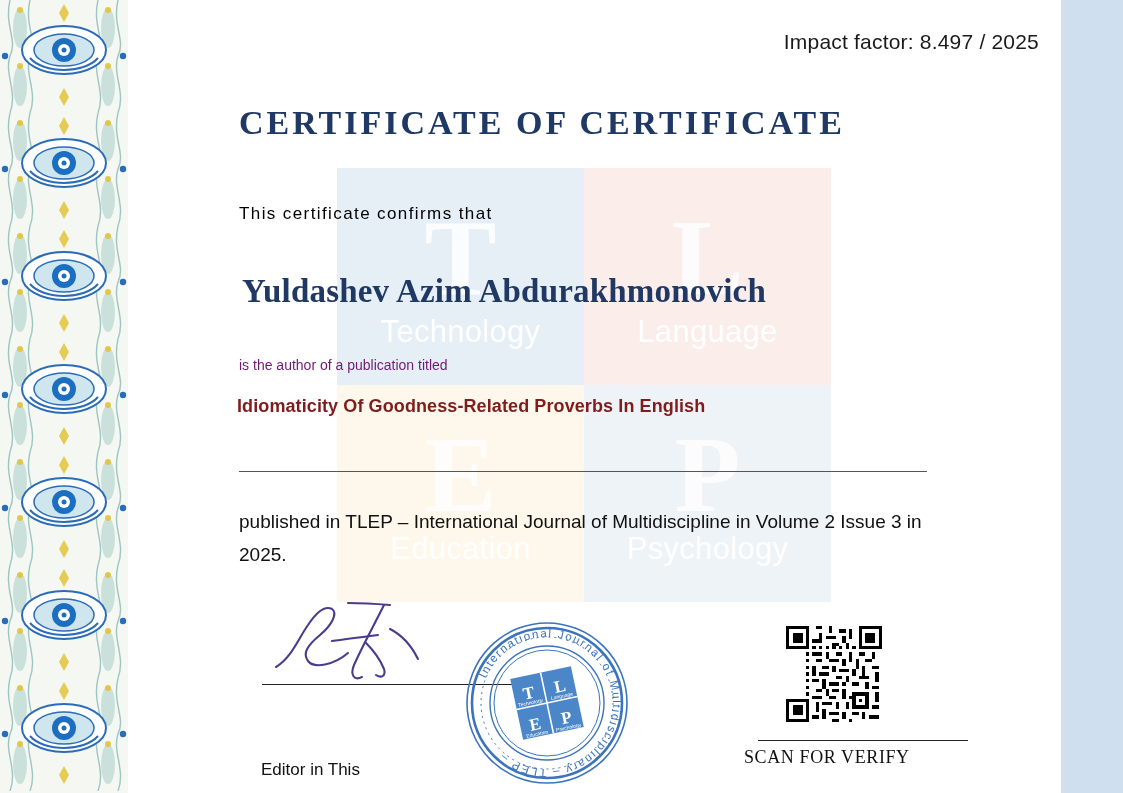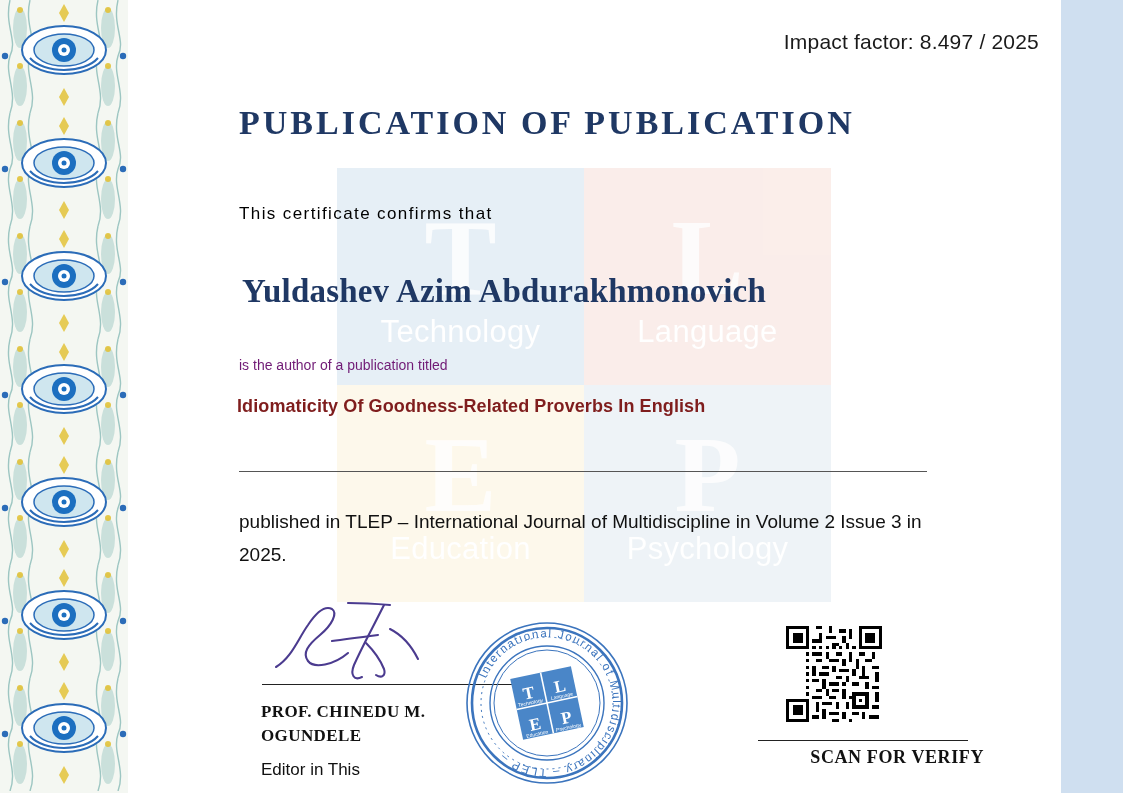--- a/index.html
+++ b/index.html
@@ -232,23 +232,23 @@
     top: 740px;
     width: 210px;
     height: 1px;
     background: #222222;
   }
   .scan-label {
     position: absolute;
     left: 744px;
     top: 747px;
     width: 240px;
-    text-align: right;
+    text-align: left;
     font-family: "Liberation Serif", serif;
-    font-weight: bold;
+    font-weight: normal;
     font-size: 18px;
     letter-spacing: 0.6px;
     color: #111111;
   }
 </style>
 </head>
 <body>
 
 <div class="certificate">
 
@@ -546,21 +546,21 @@
     <div class="wm-cell wm-4">
       <div class="wm-letter">P</div>
       <div class="wm-word">Psychology</div>
     </div>
   </div>
 
   <div class="content">
 
     <div class="impact-factor">Impact factor: 8.497 / 2025</div>
 
-    <div class="title">PUBLICATION OF PUBLICATION</div>
+    <div class="title">CERTIFICATE OF CERTIFICATE</div>
 
     <div class="confirms">This certificate confirms that</div>
 
     <div class="recipient">Yuldashev Azim Abdurakhmonovich</div>
 
     <div class="author-line">is the author of a publication titled</div>
 
     <div class="paper-title">Idiomaticity Of Goodness-Related Proverbs In English</div>
 
     <div class="divider"></div>
@@ -573,21 +573,20 @@
           <path d="M14 72 C 30 62, 36 44, 46 30 C 54 18, 62 10, 70 14 C 76 18, 70 30, 58 40 C 46 50, 40 58, 46 66 C 52 74, 72 70, 86 58"></path>
           <path d="M86 8 C 100 8, 116 9, 128 10"></path>
           <path d="M122 10 C 112 30, 100 52, 92 70 C 88 80, 92 86, 100 82"></path>
           <path d="M70 46 C 84 44, 100 42, 116 40"></path>
           <path d="M104 48 C 112 56, 118 64, 122 74 C 124 80, 120 84, 114 80"></path>
           <path d="M128 34 C 140 40, 150 52, 156 64"></path>
         </g>
       </svg>
     </div>
     <div class="sig-rule"></div>
-    <div class="sig-name">PROF. CHINEDU M. OGUNDELE</div>
     <div class="sig-role">Editor in This</div>
 
     <div class="seal">
       <svg width="172" height="172" viewBox="0 0 172 172" xmlns="http://www.w3.org/2000/svg">
         <defs>
           <path id="sealArc" d="M 86,86 m -66,0 a 66,66 0 1,1 132,0 a 66,66 0 1,1 -132,0"></path>
         </defs>
         <circle cx="86" cy="86" r="80" fill="none" stroke="#3b74bd" stroke-width="1.6"></circle>
         <circle cx="86" cy="86" r="75" fill="none" stroke="#3b74bd" stroke-width="2.6"></circle>
         <circle cx="86" cy="86" r="57" fill="none" stroke="#3b74bd" stroke-width="1.4"></circle>

